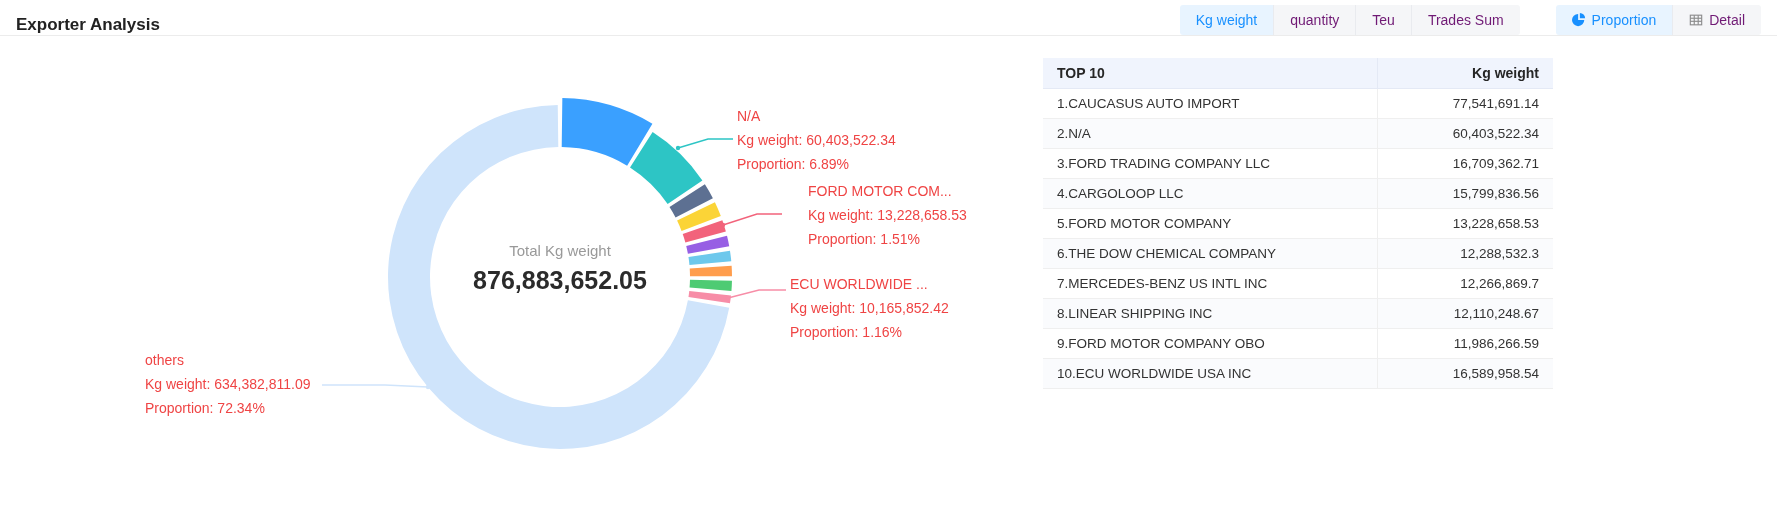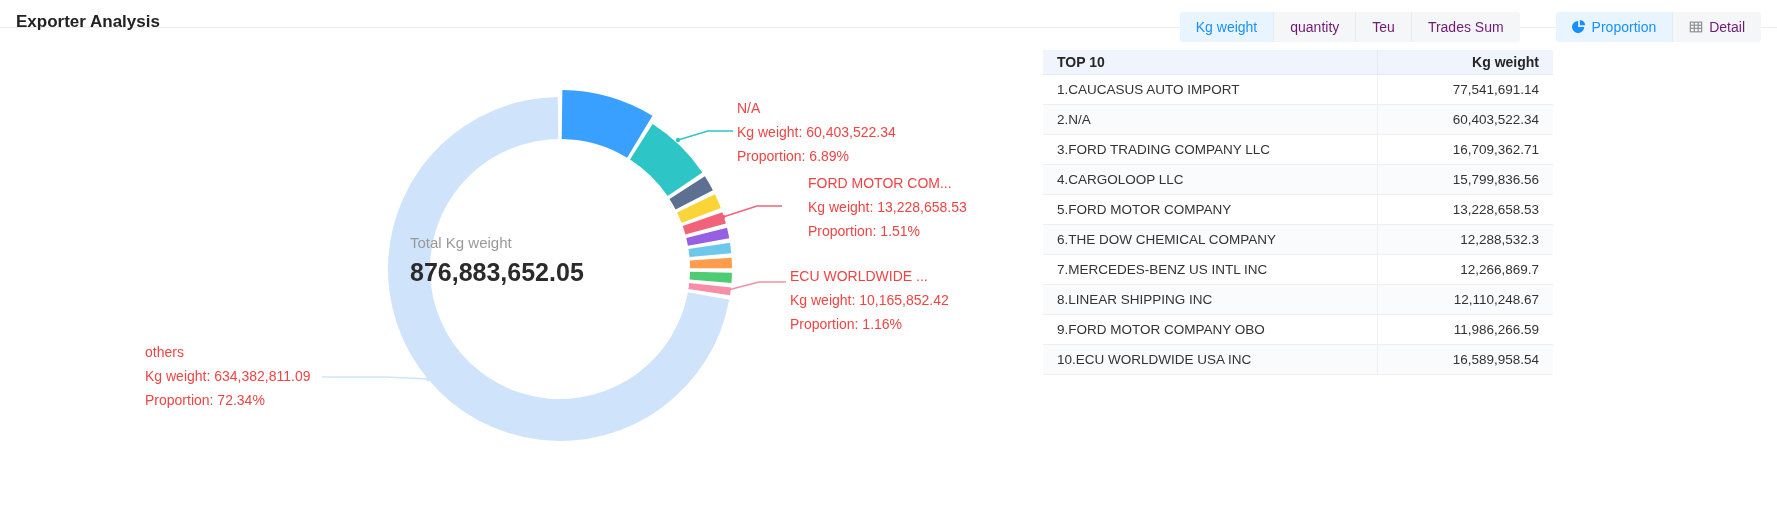--- a/index.html
+++ b/index.html
@@ -7,24 +7,24 @@
     margin: 0;
     width: 1777px;
     height: 517px;
     background: #ffffff;
     font-family: "Liberation Sans", sans-serif;
     overflow: hidden;
     position: relative;
   }
   
   .topbar {
-    height: 28px;
+    height: 36px;
     display: flex;
-    align-items: flex-start;
-    padding: 12px 16px;
+    align-items: flex-end;
+    padding: 0 16px;
     border-bottom: 1px solid var(--header-border, #ececec);
     background: #fff;
   }
   .page-title {
     font-size: 17px;
     font-weight: 700;
     color: #222;
   }
   .topbar-right {
     margin-left: auto;
@@ -58,21 +58,21 @@
     position: relative;
     width: 1777px;
     height: 473px;
   }
   .donut-svg { position: absolute; left: 0; top: 0; }
   .center-label {
     position: absolute;
     left: 410px;
     top: 206px;
     width: 300px;
-    text-align: left;
+    text-align: center;
     pointer-events: none;
   }
   .center-label .cl1 { font-size: 15px; color: #999; margin-bottom: 7px; }
   .center-label .cl2 { font-size: 25px; color: #2b2b2b; font-weight: 700; }
   .callout {
     position: absolute;
     font-size: 14px;
     color: #ef4444;
     line-height: 24px;
     white-space: nowrap;
@@ -80,21 +80,21 @@
   
   .table-card {
     position: absolute;
     left: 1043px;
     top: 22px;
     width: 510px;
   }
   table { width: 100%; border-collapse: collapse; font-size: 13.5px; color: #333; }
   thead th {
     background: var(--table-header-bg, #f0f4fd);
-    height: 24px;
+    height: 30px;
     font-size: 14px;
     font-weight: 700;
     color: #262626;
     border-bottom: 1px solid #e4e9f5;
   }
   th.name-col { text-align: left; padding-left: 14px; }
   th.val-col  { text-align: right; padding-right: 14px; border-left: 1px solid #e4e9f5; width: 176px; }
   tbody td {
     height: 30px;
     border-bottom: 1px solid var(--table-border, #efefef);

